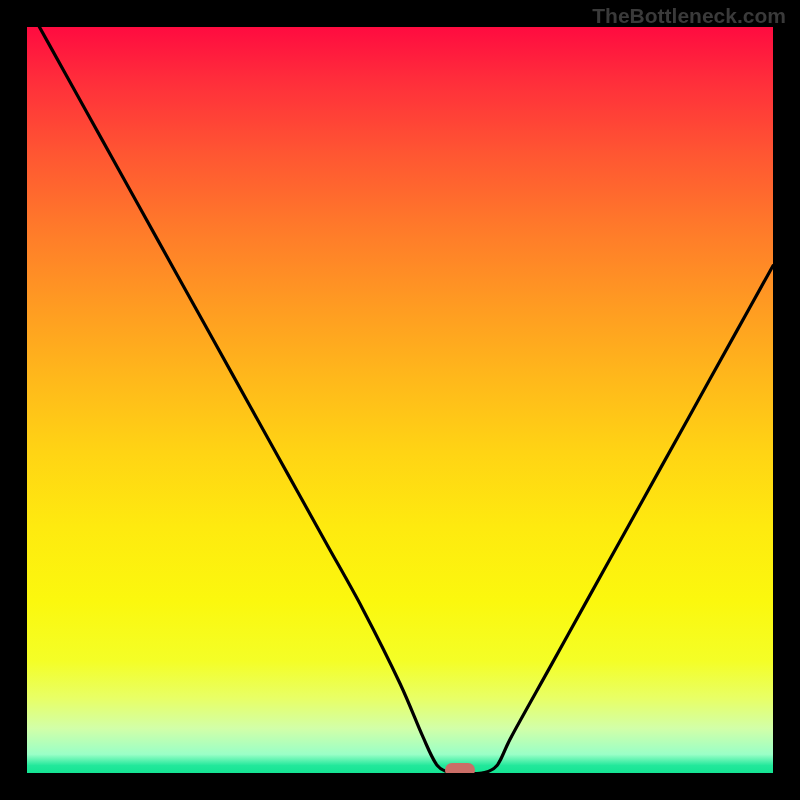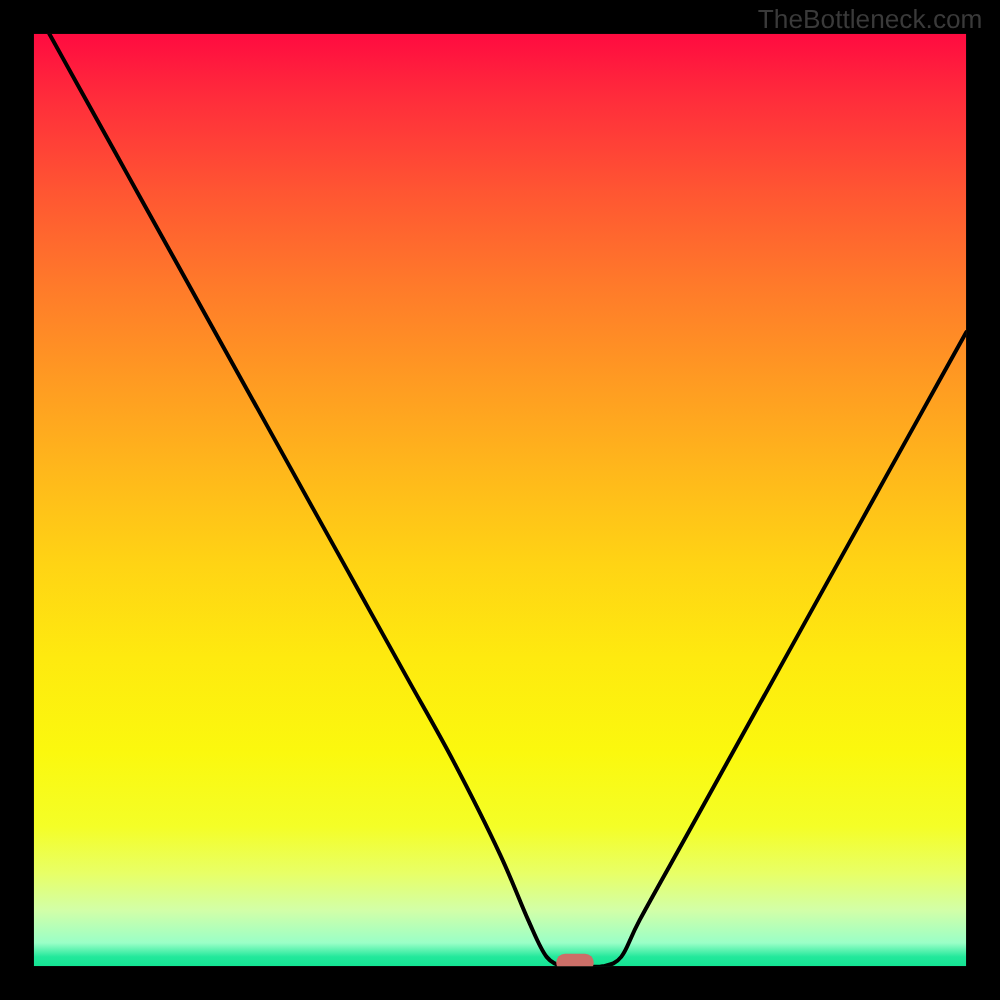--- a/index.html
+++ b/index.html
@@ -10,21 +10,21 @@
     position: relative;
     font-family: Arial, sans-serif;
     overflow: hidden;
   }
   .watermark {
     position: absolute;
     top: 4px;
     right: 14px;
     color: #3a3a3a;
     font-size: 21px;
-    font-weight: 400;
+    font-weight: 700;
     z-index: 10;
   }
   .plot-area {
     position: absolute;
     left: 27px;
     top: 27px;
     width: 746px;
     height: 746px;
     overflow: hidden;
   }

